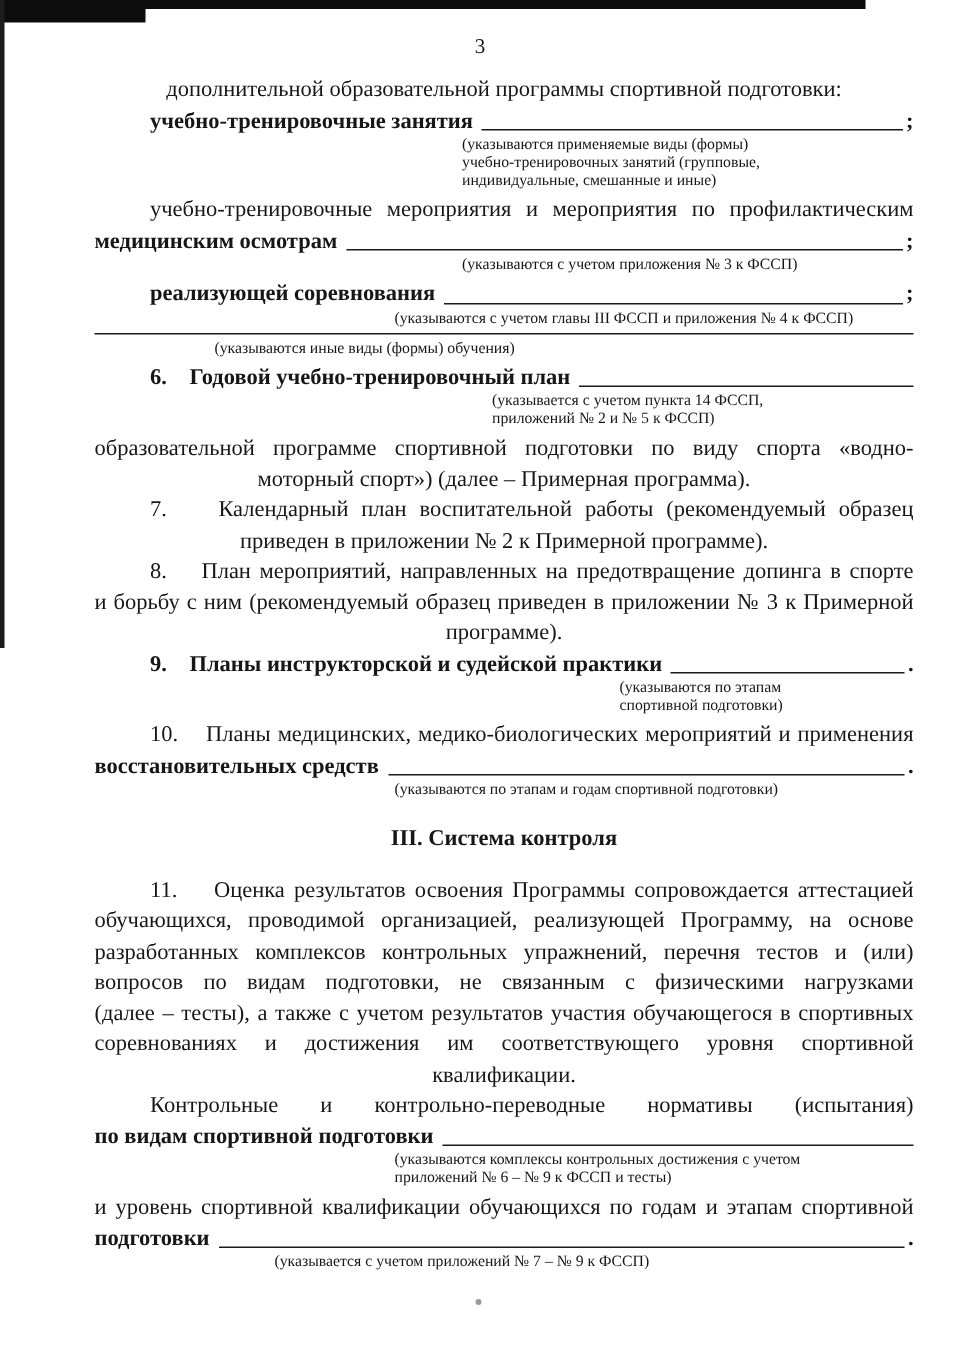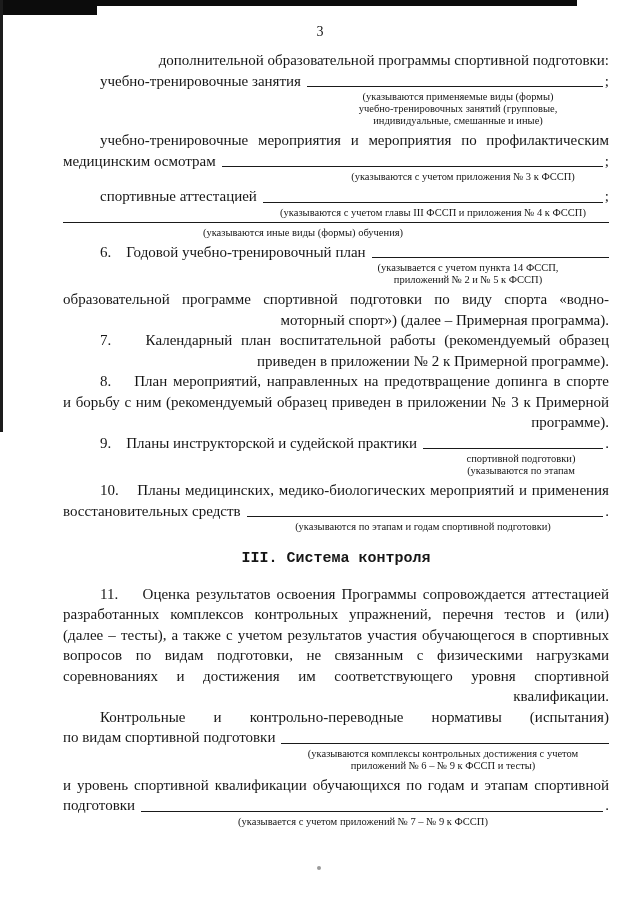--- a/index.html
+++ b/index.html
@@ -10,30 +10,30 @@
     font-family:"Liberation Serif", serif;
     font-size:15px; line-height:20.5px; color:#161616;
   }
   .art { position:absolute; }
   .art-top    { left:0; top:0; width:577px; height:6px; background:#0c0c0c; }
   .art-corner { left:0; top:0; width:97px; height:15px; background:#0c0c0c; }
   .art-left   { left:0; top:0; width:3px; height:432px; background:#1c1c1c; }
   .art-dot    { left:317px; top:866px; width:4px; height:4px; background:#9a9a9a; border-radius:50%; }
   .pageno { position:absolute; top:22px; left:0; width:100%; text-align:center; font-size:14px; }
   .content { position:absolute; left:63px; right:31px; top:50px; }
-  .ln { text-align:right; }
+  .ln { text-align:center; }
   .jl { text-align:justify; text-align-last:justify; }
   .ind { padding-left:37px; }
-  .bl { display:flex; }
+  .bl { display:flex;font-weight:bold; }
   .bl .lead { white-space:nowrap; }
   .bl .blank { flex:1 1 auto; border-bottom:1px solid #1a1a1a; margin:0 0 4px 6px; min-width:20px; }
   .bl .blank.full { margin-left:0; }
   .bl .punct { margin-left:2px; white-space:nowrap; }
-  .caption { font-size:10.5px; line-height:12px; text-align:center; margin-bottom:3px; }
-  .heading { text-align:center; font-weight:700; margin:16px 0 14px;font-family:Liberation Mono, monospace; }
+  .caption { font-size:10.5px; line-height:12px; margin-bottom:3px; }
+  .heading { text-align:center; font-weight:700; margin:16px 0 14px; }
 </style>
 </head>
 <body>
 
 <div class="page">
 
   <div class="art art-top"></div>
   <div class="art art-corner"></div>
   <div class="art art-left"></div>
   <div class="art art-dot"></div>
@@ -59,21 +59,21 @@
     <div class="bl">
       <span class="lead">медицинским осмотрам</span>
       <span class="blank"></span>
       <span class="punct">;</span>
     </div>
     <div class="caption" style="margin-left:245px;width:310px">
       <div>(указываются с учетом приложения № 3 к ФССП)</div>
     </div>
 
     <div class="bl ind">
-      <span class="lead">спортивные аттестацией</span>
+      <span class="lead">реализующей соревнования</span>
       <span class="blank"></span>
       <span class="punct">;</span>
     </div>
     <div class="caption" style="margin-left:200px;width:340px">
       <div>(указываются с учетом главы III ФССП и приложения № 4 к ФССП)</div>
     </div>
 
     <div class="bl">
       <span class="blank full"></span>
     </div>
@@ -98,40 +98,41 @@
     <div class="ln jl ind">8.&nbsp;&nbsp;&nbsp;&nbsp;План мероприятий, направленных на предотвращение допинга в спорте</div>
     <div class="ln jl">и борьбу с ним (рекомендуемый образец приведен в приложении № 3 к Примерной</div>
     <div class="ln">программе).</div>
 
     <div class="bl ind">
       <span class="lead">9.&nbsp;&nbsp;&nbsp;&nbsp;Планы инструкторской и судейской практики</span>
       <span class="blank"></span>
       <span class="punct">.</span>
     </div>
     <div class="caption" style="margin-left:350px;width:216px">
+      <div>(указываются по этапам</div>
       <div>спортивной подготовки)</div>
-      <div>(указываются по этапам</div>
     </div>
 
     <div class="ln jl ind">10.&nbsp;&nbsp;&nbsp;&nbsp;Планы медицинских, медико-биологических мероприятий и применения</div>
     <div class="bl">
       <span class="lead">восстановительных средств</span>
       <span class="blank"></span>
       <span class="punct">.</span>
     </div>
     <div class="caption" style="margin-left:200px;width:320px">
       <div>(указываются по этапам и годам спортивной подготовки)</div>
     </div>
 
     <div class="heading">III. Система контроля</div>
 
     <div class="ln jl ind">11.&nbsp;&nbsp;&nbsp;&nbsp;Оценка результатов освоения Программы сопровождается аттестацией</div>
+    <div class="ln jl">обучающихся, проводимой организацией, реализующей Программу, на основе</div>
     <div class="ln jl">разработанных комплексов контрольных упражнений, перечня тестов и (или)</div>
+    <div class="ln jl">вопросов по видам подготовки, не связанным с физическими нагрузками</div>
     <div class="ln jl">(далее – тесты), а также с учетом результатов участия обучающегося в спортивных</div>
-    <div class="ln jl">вопросов по видам подготовки, не связанным с физическими нагрузками</div>
     <div class="ln jl">соревнованиях и достижения им соответствующего уровня спортивной</div>
     <div class="ln">квалификации.</div>
 
     <div class="ln jl ind">Контрольные и контрольно-переводные нормативы (испытания)</div>
     <div class="bl">
       <span class="lead">по видам спортивной подготовки</span>
       <span class="blank"></span>
     </div>
     <div class="caption" style="margin-left:200px;width:360px">
       <div>(указываются комплексы контрольных достижения с учетом</div>

